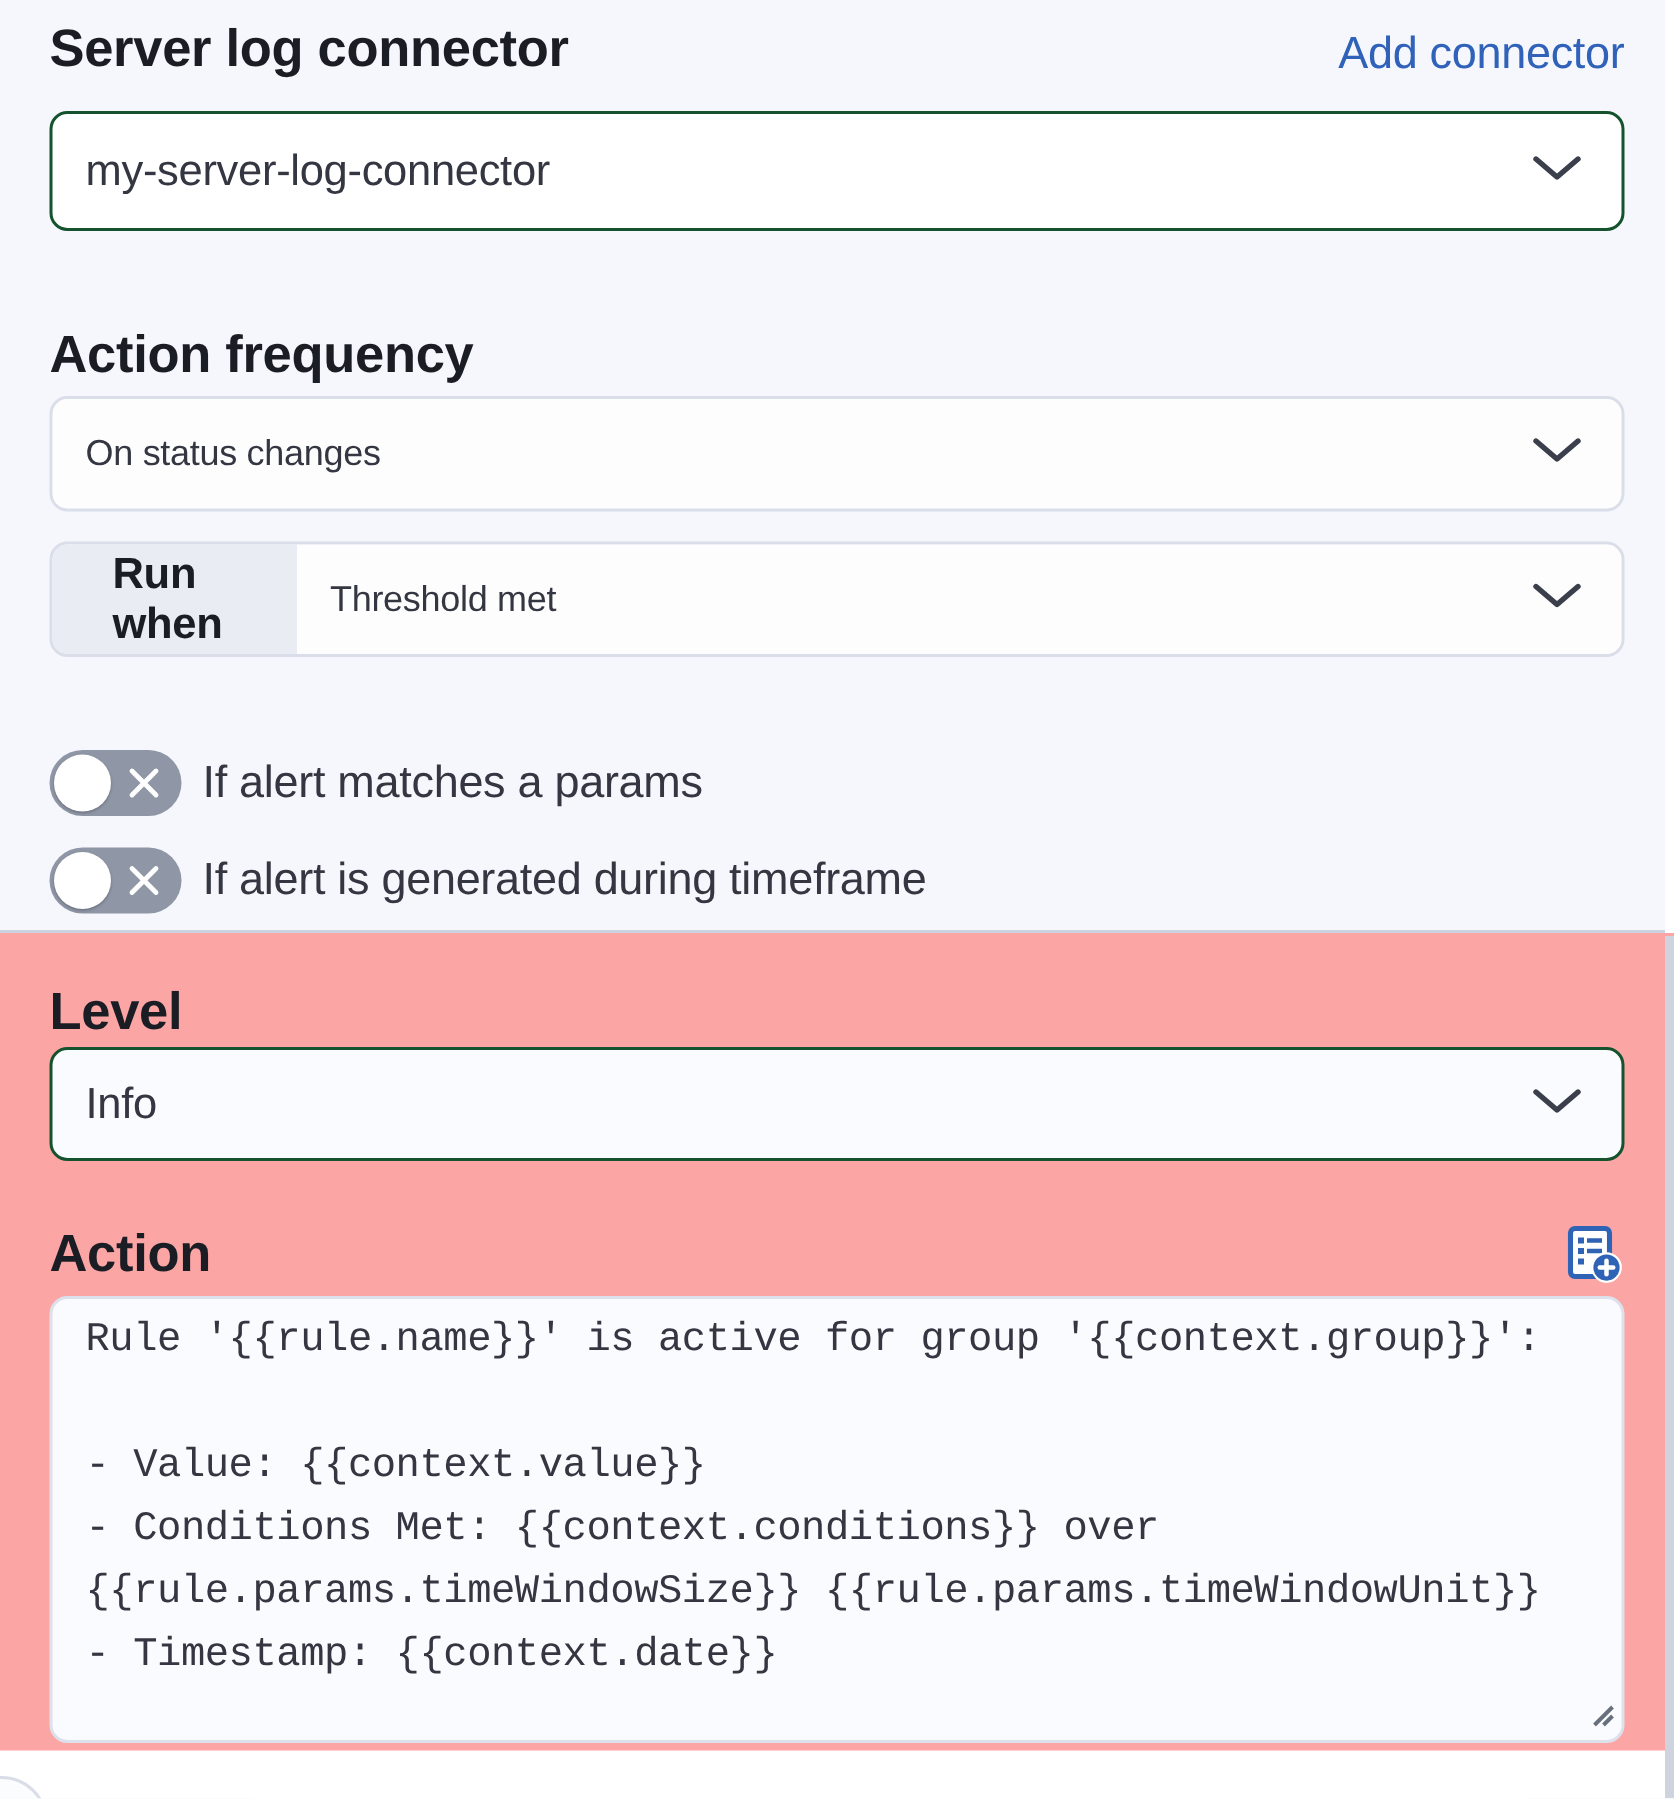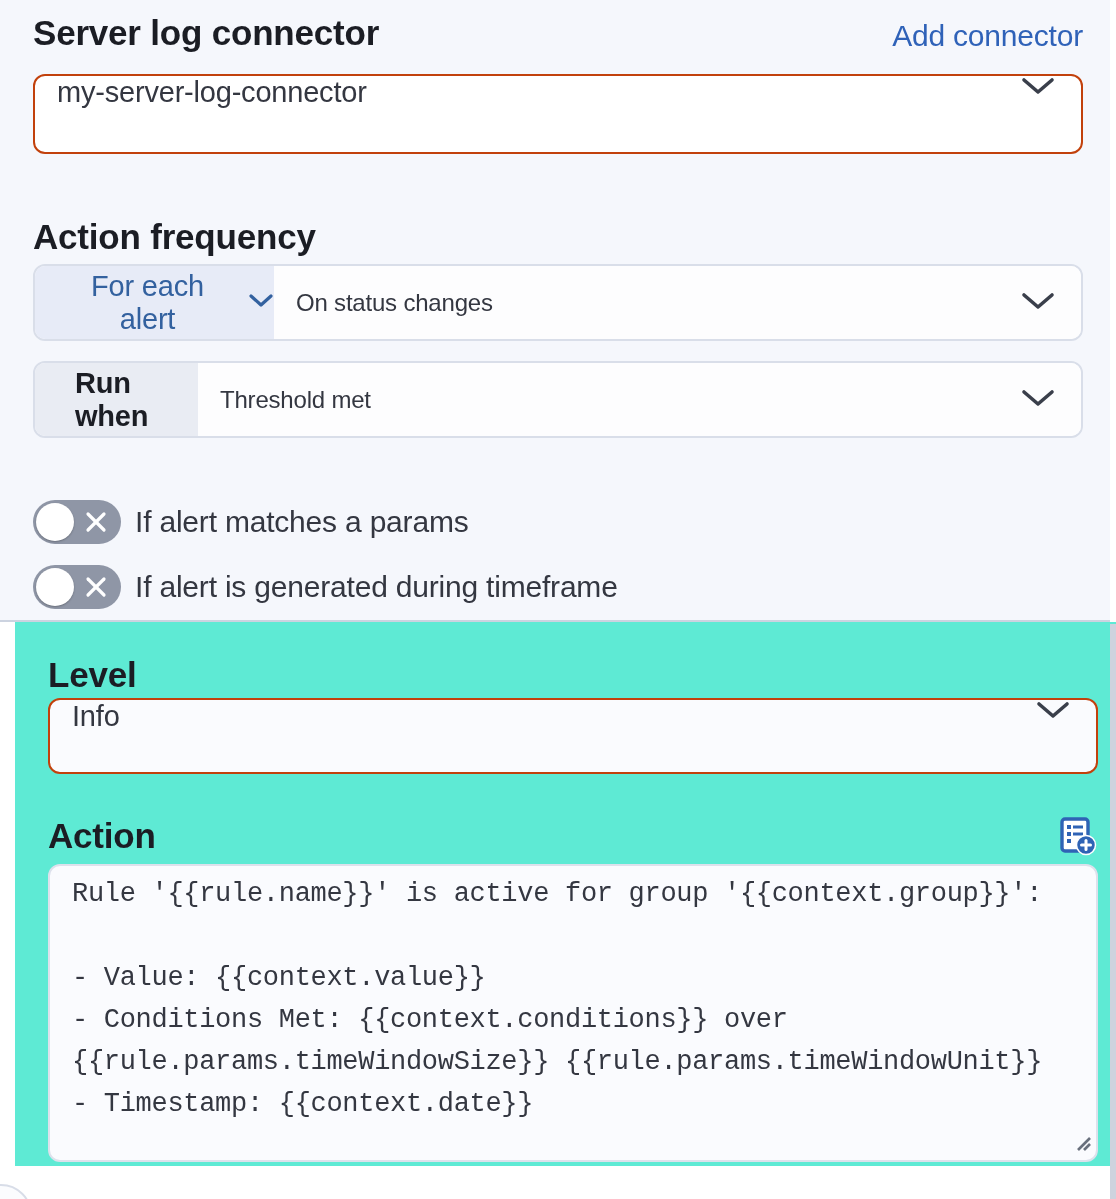--- a/index.html
+++ b/index.html
@@ -16,23 +16,23 @@
     position: relative;
   }
   .header-row { display: flex; justify-content: space-between; align-items: flex-start; height: 34px; }
   .form-label { font-size: 35px; font-weight: 700; color: #1b1d24; letter-spacing: -0.2px; line-height: 34px; }
   .link { font-size: 30px; font-weight: 500; color: #2f62b8; text-decoration: none; letter-spacing: -0.2px; line-height: 40px; cursor: pointer; }
 
   .select {
     margin-top: 24px;
     height: 80px; width: 1050px;
     background: #ffffff;
-    border: 2px solid #c2410c;
+    border: 2px solid #14532d;
     border-radius: 12px;
-    display: flex; justify-content: space-between;
+    display: flex; align-items: center; justify-content: space-between;
     padding: 0 26px 0 22px;
     cursor: pointer;
   }
   .select .value { font-size: 29px; color: #343741; letter-spacing: -0.2px; }
 
   .label-frequency { margin-top: 66px; }
 
   .combo {
     display: flex; width: 1050px; height: 77px;
     border: 2px solid #d9dee9; border-radius: 12px;
@@ -55,21 +55,21 @@
     background: #8f96a6; border: none; cursor: pointer; flex: 0 0 88px;
   }
   .switch .knob {
     position: absolute; left: 3px; top: 3px; width: 38px; height: 38px;
     border-radius: 50%; background: #ffffff; box-shadow: 0 1px 2px rgba(0,0,0,.25);
   }
   .switch svg { position: absolute; right: 13px; top: 11px; }
   .toggle-label { margin-left: 14px; font-size: 30px; color: #343741; letter-spacing: -0.2px; }
 
   
-  .section-bottom { background: #5eead4; padding: 36px 33px 0 33px; margin-left: 15px; }
+  .section-bottom { background: #fca5a5; padding: 36px 33px 0 33px; }
   .select-light { background: #fafbfe; margin-top: 6px; height: 76px; }
   .message-row { margin-top: 42px; display: flex; justify-content: space-between; align-items: center; height: 40px; width: 1050px; }
   .icon-btn { background: none; border: none; cursor: pointer; width: 40px; height: 40px; display: flex; align-items: center; justify-content: center; padding: 0; }
 
   .textarea-wrap { position: relative; width: 1050px; margin-top: 8px; }
   textarea.message {
     width: 1050px; height: 298px; resize: none;
     background: #fafbfe; border: 2px solid #dde1ec; border-radius: 12px;
     padding: 7px 22px; font-family: Liberation Mono, monospace;
     font-size: 27px; line-height: 42px; letter-spacing: -0.3px; color: #343741;
@@ -104,28 +104,20 @@
       <span>
         <svg width="34" height="20" viewBox="0 0 34 20">
             <polyline points="3,4 17,16 31,4" fill="none" stroke="#3a3f4b" stroke-width="3.6" stroke-linecap="round" stroke-linejoin="round"></polyline>
           </svg>
       </span>
     </div>
 
     <div class="form-label label-frequency">Action frequency</div>
 
     <div class="combo combo-first">
-      <button class="seg seg-blue">
-        <span class="seg-text">For each alert</span>
-        <span>
-          <svg width="26" height="16" viewBox="0 0 26 16">
-              <polyline points="3,3 13,12 23,3" fill="none" stroke="#33619f" stroke-width="3.2" stroke-linecap="round" stroke-linejoin="round"></polyline>
-            </svg>
-        </span>
-      </button>
       <div class="combo-select">
         <span class="value">On status changes</span>
         <span>
           <svg width="34" height="20" viewBox="0 0 34 20">
               <polyline points="3,4 17,16 31,4" fill="none" stroke="#3a3f4b" stroke-width="3.6" stroke-linecap="round" stroke-linejoin="round"></polyline>
             </svg>
         </span>
       </div>
     </div>
 

